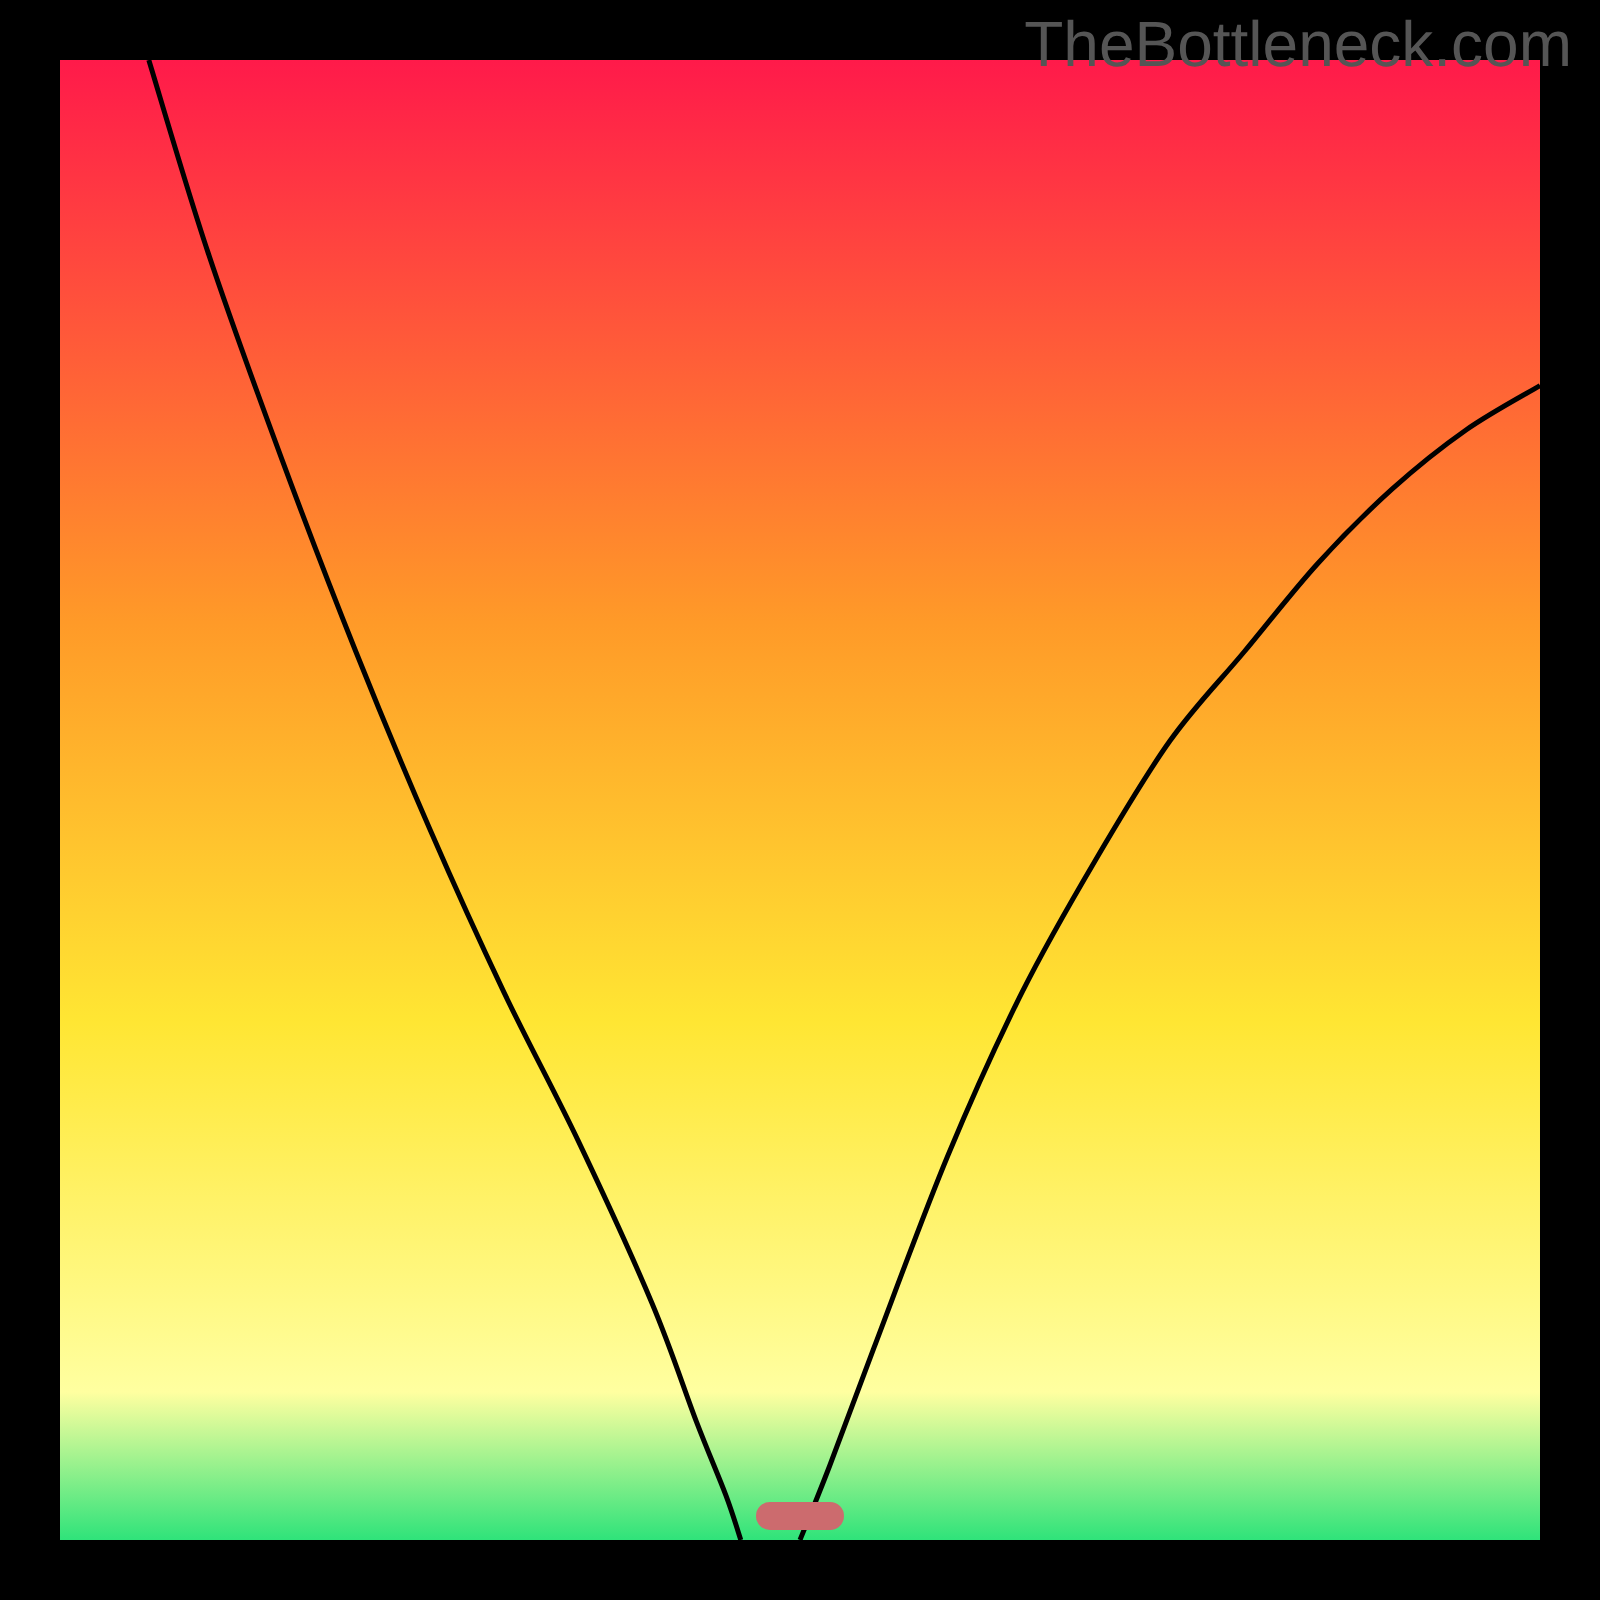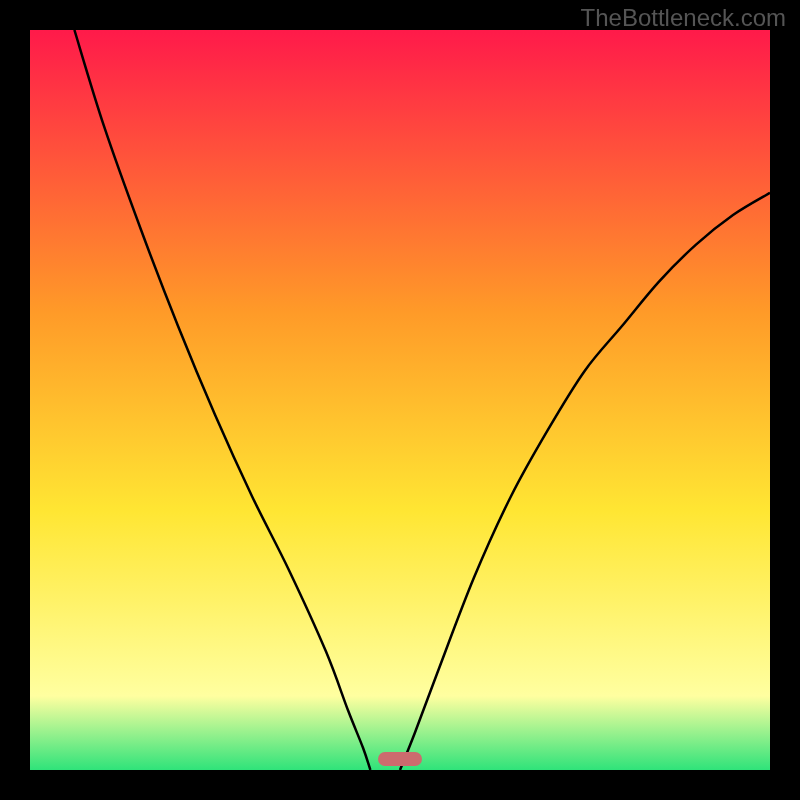--- a/index.html
+++ b/index.html
@@ -9,21 +9,21 @@
     height: 800px;
     background: #000;
     position: relative;
     font-family: Arial, sans-serif;
   }
   .watermark {
     position: absolute;
     top: 4px;
     right: 14px;
     color: #555;
-    font-size: 24px;
+    font-size: 32px;
     font-weight: 500;
     z-index: 10;
   }
   .plot {
     position: absolute;
     top: 30px;
     left: 30px;
     width: 740px;
     height: 740px;
   }

